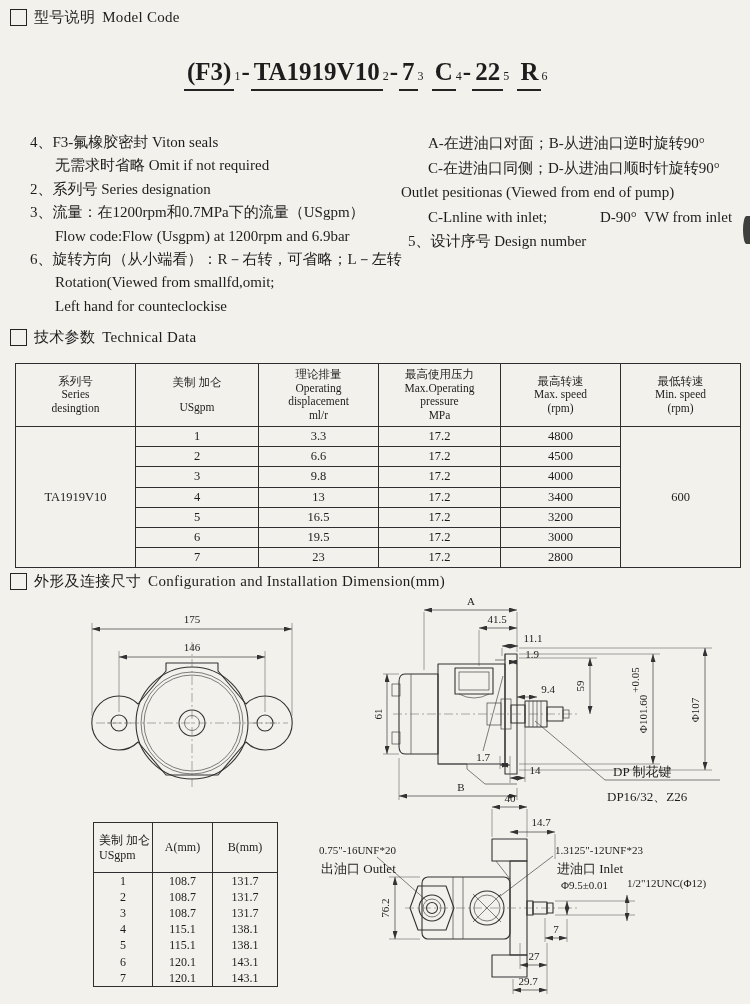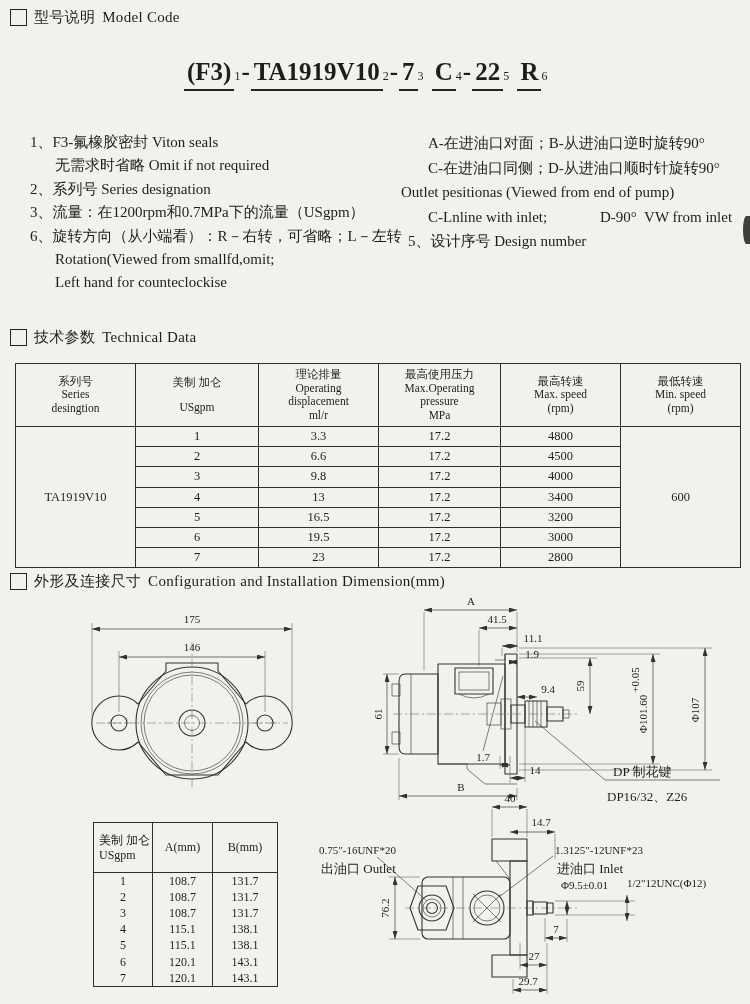--- a/index.html
+++ b/index.html
@@ -85,24 +85,25 @@
     <span class="mc-num">5</span>
   </div>
   <span class="mc-sep">&nbsp;</span>
   <div class="mc-part">
     <span class="mc-text">R</span>
     <span class="mc-num">6</span>
   </div>
 </div>
 
 <div class="abs" style="left:20px; top:131px; width:374px;">
-  <div class="note-line nl">1、F3-氟橡胶密封  Viton  seals</div>
+  <div class="note-line nl">4、F3-氟橡胶密封  Viton  seals</div>
   <div class="note-line nl-ind">无需求时省略   Omit if not required</div>
   <div class="note-line nl">2、系列号   Series designation</div>
   <div class="note-line nl">3、流量：在1200rpm和0.7MPa下的流量（USgpm）</div>
+  <div class="note-line nl-ind">Flow code:Flow (Usgpm) at 1200rpm and 6.9bar</div>
   <div class="note-line nl">6、旋转方向（从小端看）：R－右转，可省略；L－左转</div>
   <div class="note-line nl-ind">Rotation(Viewed from smallfd,omit;</div>
   <div class="note-line nl-ind">Left hand for counteclockise</div>
 </div>
 
 <div class="abs notes-right" style="left:398px; top:131px; width:348px;">
   <div class="note-line nr-ind">A-在进油口对面；B-从进油口逆时旋转90°</div>
   <div class="note-line nr-ind">C-在进油口同侧；D-从进油口顺时针旋转90°</div>
   <div class="note-line nr-flat">Outlet pesitionas (Viewed from end of pump)</div>
   <div class="note-line nr-ind two-col">

